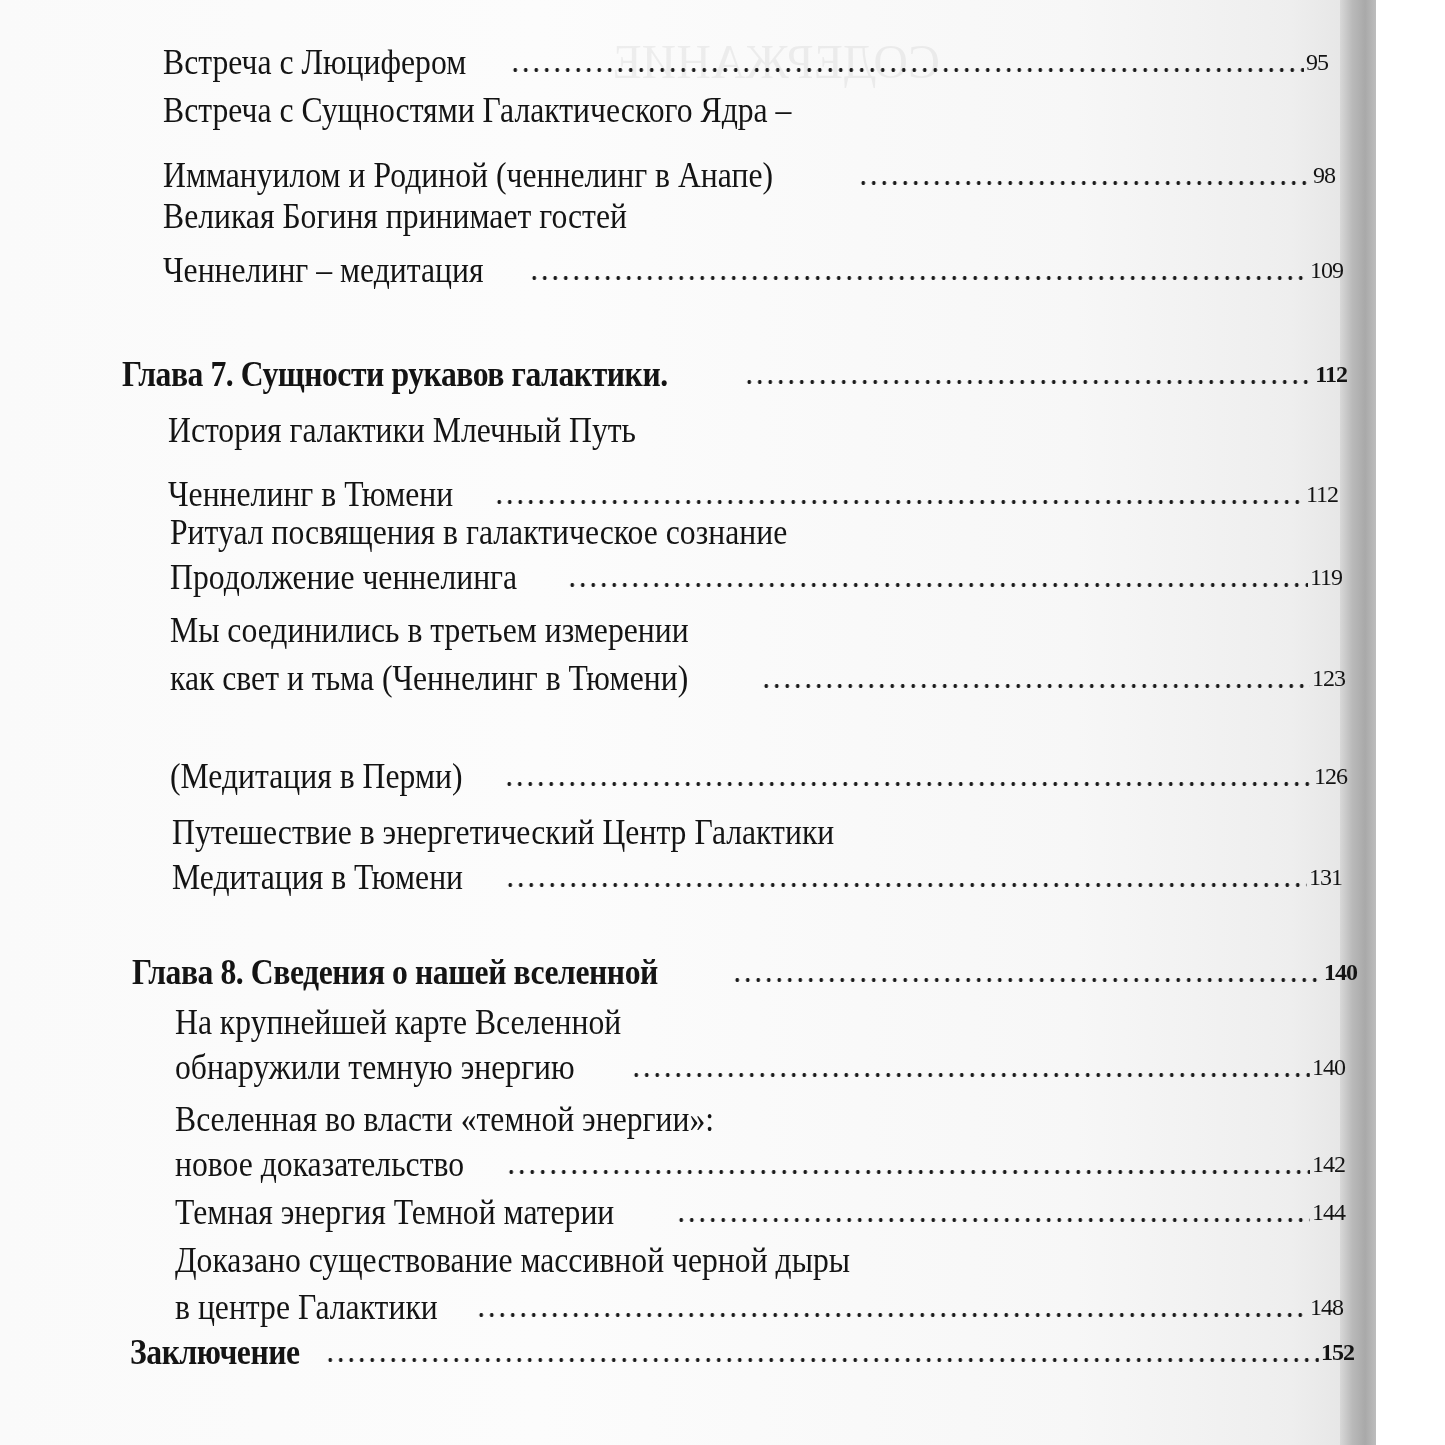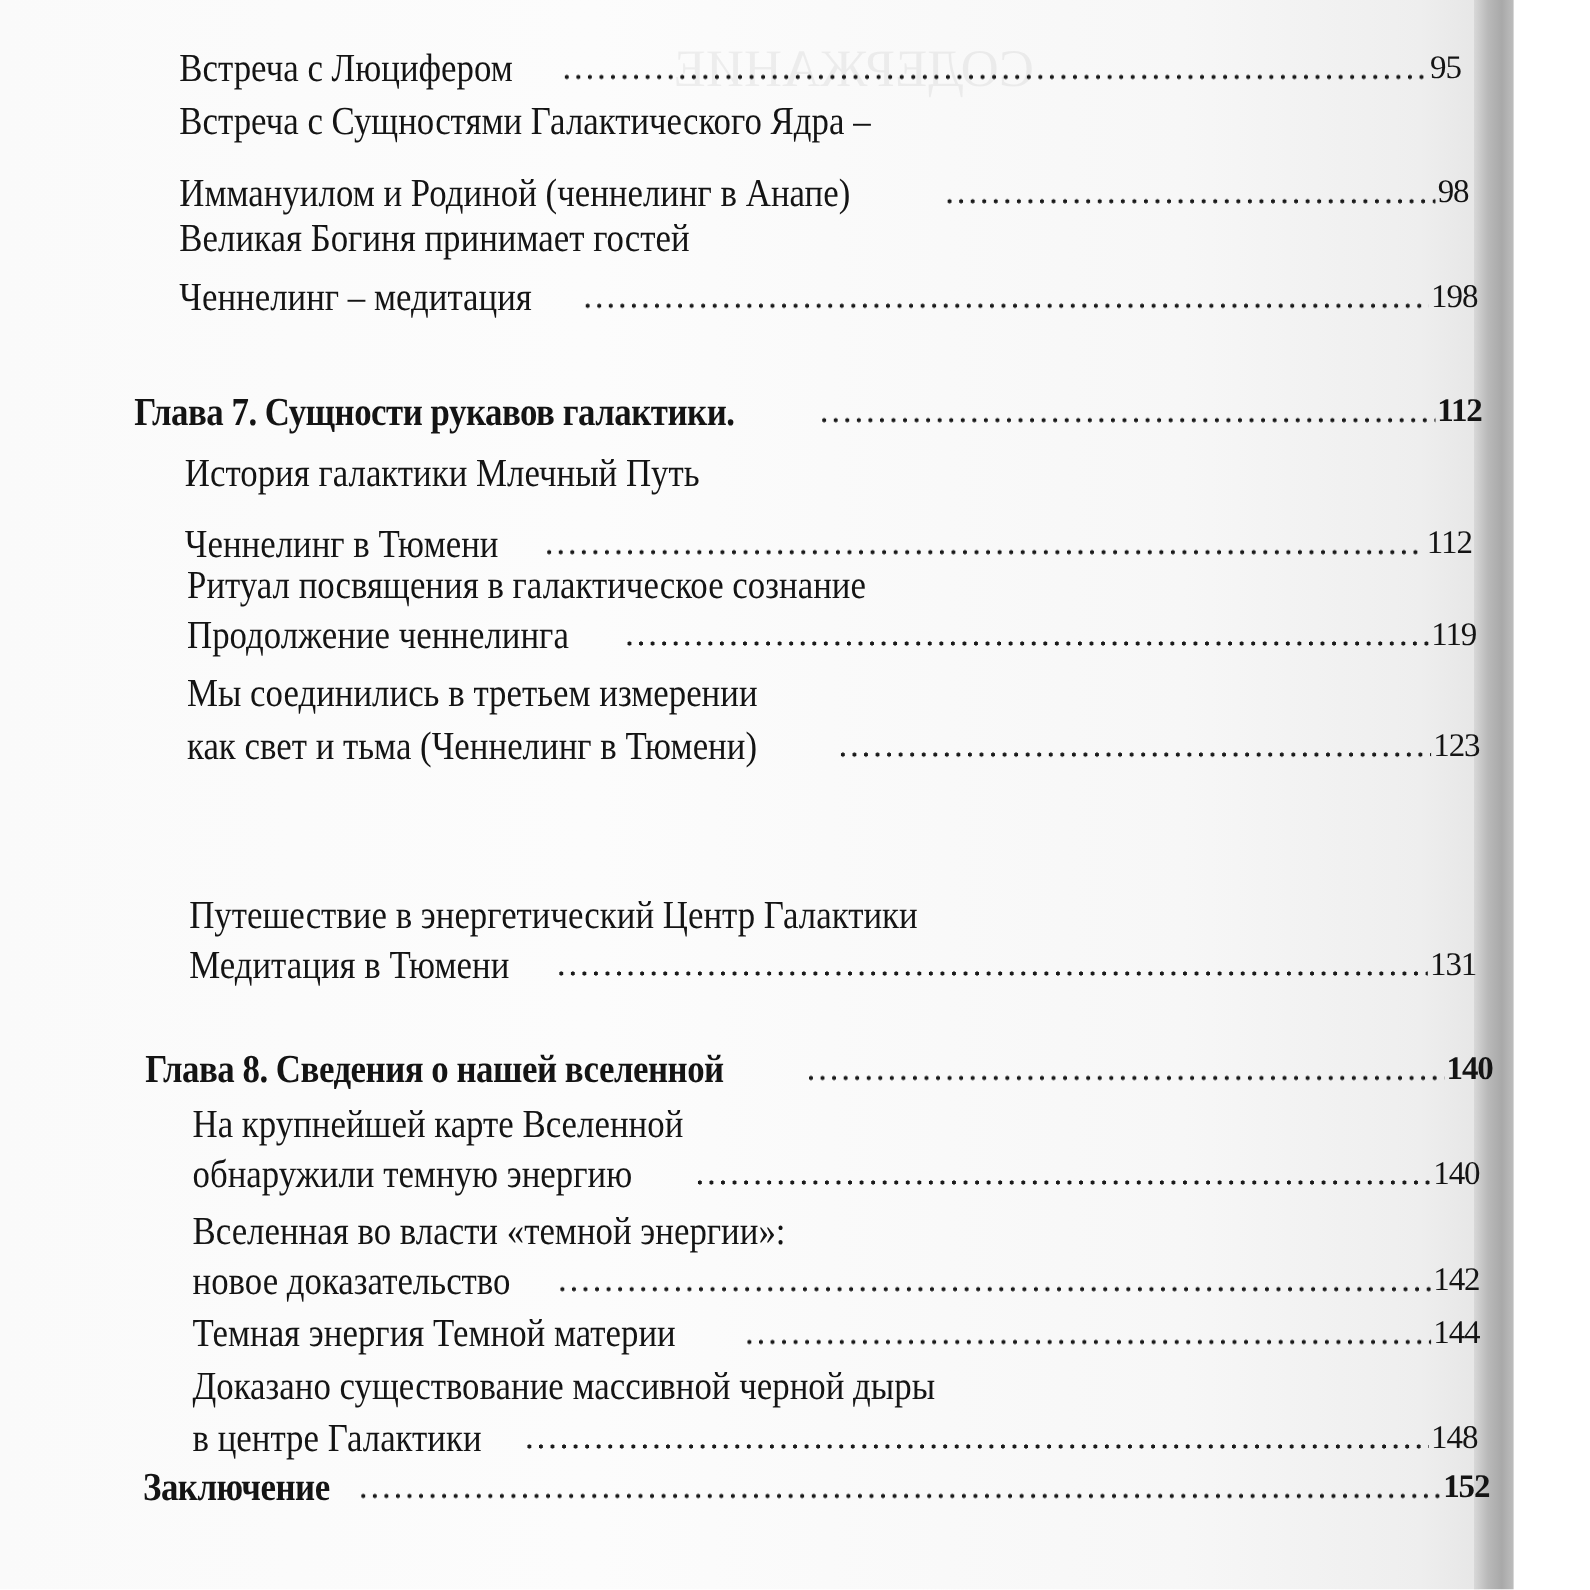--- a/index.html
+++ b/index.html
@@ -40,21 +40,21 @@
     height: 10px;
     background-image: radial-gradient(circle, #1a1a1a 1.7px, transparent 2.1px);
     background-size: 10.5px 10px;
     background-repeat: repeat-x;
     background-position: left center;
     align-self: flex-end;
     margin-bottom: 9px;
   }
   .line .page-num {
     flex: 0 0 auto;
-    font-size: 30px;
+    font-size: 24px;
     letter-spacing: -1px;
   }
   .line.bold { font-weight: bold; letter-spacing: -0.5px; margin-left: 12px; }
   .line.narrow .text { transform: scaleX(0.88); transform-origin: left; display: inline-block; }
 </style>
 </head>
 <body>
 
 <div class="page">
   <svg class="ghost" width="1345" height="1445">
@@ -83,21 +83,21 @@
     <span class="page-num">98</span>
   </div>
 
   <div class="line narrow" style="left:163px; top:194px; width:900px;">
     <span class="text">Великая Богиня принимает гостей</span>
   </div>
 
   <div class="line narrow" style="left:163px; top:248px; width:1180px;">
     <span class="text">Ченнелинг – медитация</span>
     <span class="leader"></span>
-    <span class="page-num">198</span>
+    <span class="page-num">109</span>
   </div>
 
   <div class="line bold narrow" style="left:110px; top:352px; width:1225px;">
     <span class="text">Глава 7. Сущности рукавов галактики.</span>
     <span class="leader"></span>
     <span class="page-num">112</span>
   </div>
 
   <div class="line narrow" style="left:168px; top:408px; width:900px;">
     <span class="text">История галактики Млечный Путь</span>
@@ -123,20 +123,25 @@
     <span class="text">Мы соединились в третьем измерении</span>
   </div>
 
   <div class="line narrow" style="left:170px; top:656px; width:1175px;">
     <span class="text">как свет и тьма  (Ченнелинг в Тюмени)</span>
     <span class="leader"></span>
     <span class="page-num">123</span>
   </div>
 
 
+  <div class="line narrow" style="left:170px; top:754px; width:1177px;">
+    <span class="text">(Медитация в Перми)</span>
+    <span class="leader"></span>
+    <span class="page-num">126</span>
+  </div>
 
   <div class="line narrow" style="left:172px; top:810px; width:1000px;">
     <span class="text">Путешествие в энергетический Центр Галактики</span>
   </div>
 
   <div class="line narrow" style="left:172px; top:855px; width:1170px;">
     <span class="text">Медитация в Тюмени</span>
     <span class="leader"></span>
     <span class="page-num">131</span>
   </div>

